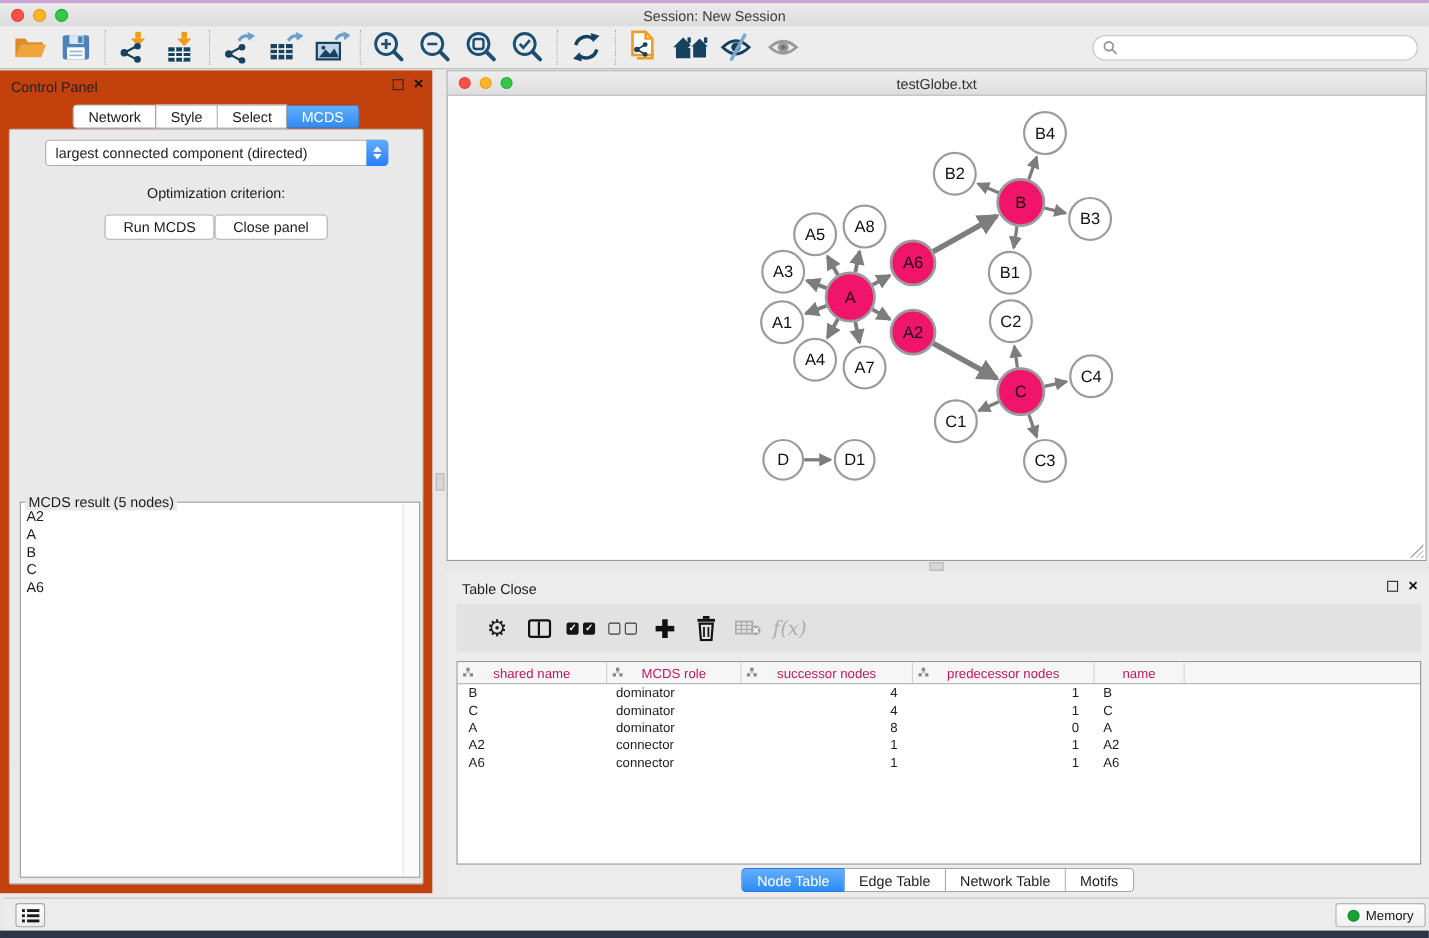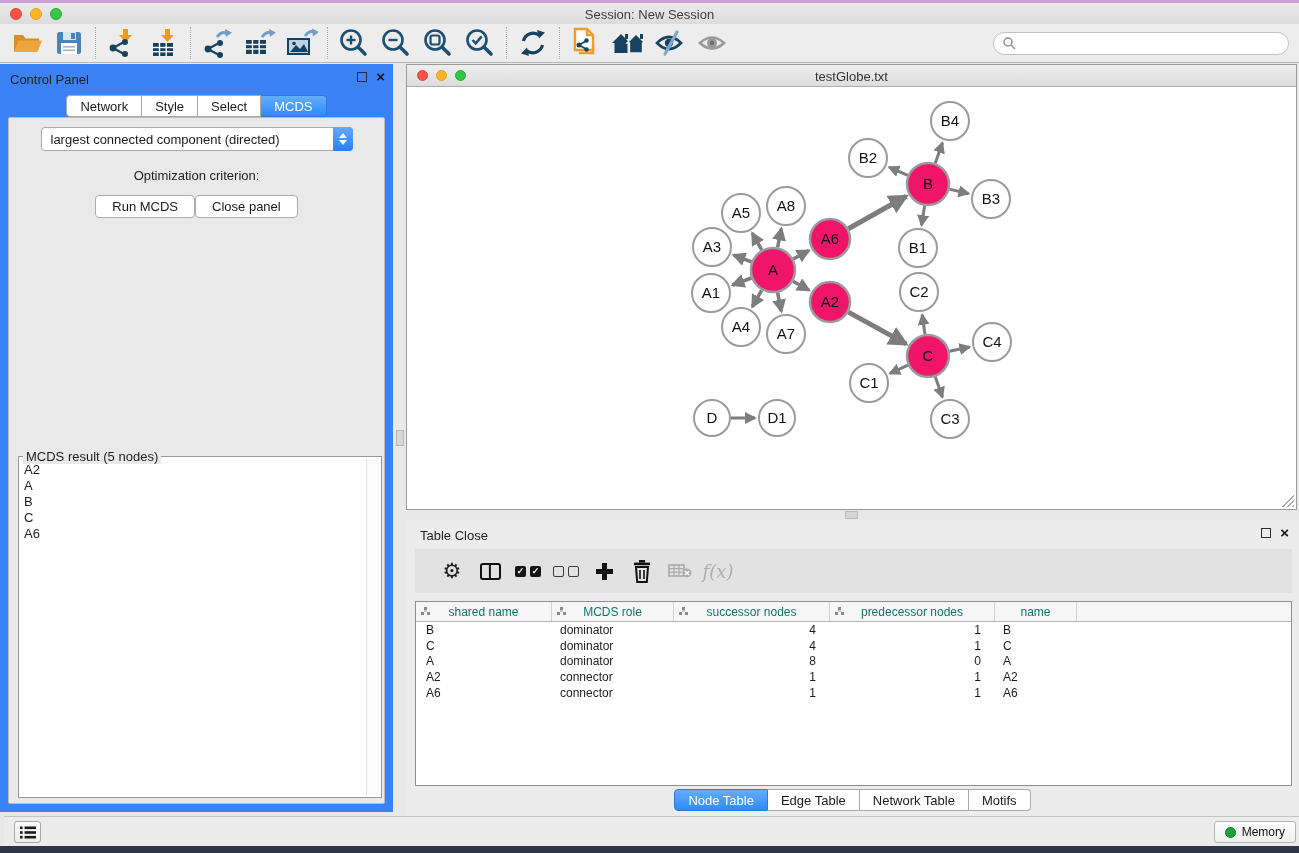--- a/index.html
+++ b/index.html
@@ -19,21 +19,21 @@
   .light.g { background:#34c748; border:1px solid #26a93a; }
   #window-title { position:absolute; left:0; right:0; top:4px; text-align:center; color:#3d3d3d; }
   #main-toolbar { position:absolute; left:0; top:24px; width:100%; height:39px;
     background:#ededed; border-bottom:1px solid #b5b5b5; display:flex; align-items:center; padding-left:6px; }
   .tb-icon { width:42px; height:34px; display:flex; align-items:center; justify-content:center; }
   .tb-sep { width:1px; height:32px; border-left:1px dotted #ababab; margin:0 5px; }
   #toolbar-search { margin-left:auto; margin-right:10px; width:296px; height:23px; background:#fff;
     border:1px solid #c1c1c1; border-radius:12px; display:flex; align-items:center; padding:0 8px; }
   #toolbar-search input { border:none; outline:none; flex:1; font:12px "Liberation Sans",sans-serif; background:transparent; }
   
-  #control-panel { position:absolute; left:0; top:64px; width:393px; height:748px; background:#3b82f6; }
+  #control-panel { position:absolute; left:0; top:64px; width:393px; height:748px; background:#c2410c; }
   .panel-head { position:relative; height:28px; }
   .panel-title { position:absolute; left:10px; top:8px; color:#222; }
   .panel-btns { position:absolute; right:8px; top:8px; display:flex; gap:9px; align-items:center; }
   .float-icon { width:10px; height:10px; border:1.6px solid #2b2b2b; display:inline-block; }
   .close-icon { font-weight:bold; font-size:15px; line-height:10px; color:#111; }
   #cp-tabs { position:absolute; left:0; right:0; top:31px; display:flex; justify-content:center; }
   .seg { height:22px; padding:0 13px; display:flex; align-items:center; background:#fff;
     border:1px solid #a8a8a8; border-left:none; font-size:13px; color:#1a1a1a; }
   .seg:first-child { border-left:1px solid #a8a8a8; border-radius:4px 0 0 4px; }
   .seg:last-child { border-radius:0 4px 4px 0; }
@@ -82,21 +82,21 @@
   .chk.off { border:1.7px solid #3a3a3a; background:transparent; }
   .chk + .chk { margin-left:4px; }
   .plus-glyph { position:relative; width:17px; height:17px; }
   .plus-glyph::before, .plus-glyph::after { content:""; position:absolute; background:#111; }
   .plus-glyph::before { left:6px; top:0; width:5px; height:17px; }
   .plus-glyph::after { left:0; top:6px; width:17px; height:5px; }
   .fx-glyph { font-family:"DejaVu Serif", serif; font-style:italic; font-size:18px; color:#aeaeae; }
   #tp-table { position:absolute; left:9px; right:7px; top:81px; height:185px; background:#fff; border:1px solid #8f8f8f; overflow:hidden; }
   .t-grid { display:grid; grid-template-columns:136px 122px 156px 165px 82px 1fr; }
   #t-header { background:#f6f6f6; border-bottom:1px solid #b3b3b3; height:20px; }
-  .th { position:relative; display:flex; align-items:center; justify-content:center; font-size:12px; color:#0f766e;
+  .th { position:relative; display:flex; align-items:center; justify-content:center; font-size:12px; color:#be185d;
     border-right:1px solid #d2d2d2; }
   .th-icon { position:absolute; left:5px; top:5px; width:10px; height:9px; }
   .th-icon::before { content:""; position:absolute; left:3px; top:0; width:3px; height:3px; background:#8a8a8a; }
   .th-icon::after { content:""; position:absolute; left:0; top:5px; width:3px; height:3px; background:#8a8a8a;
     box-shadow:6px 0 0 #8a8a8a, 3px -3px 0 rgba(138,138,138,.45); }
   .t-row { height:15.8px; font-size:12px; align-items:center; }
   .td { padding:0 8px; white-space:nowrap; overflow:hidden; }
   .td.c0 { padding-left:10px; }
   .td.c2, .td.c3 { text-align:right; padding-right:14px; }
   #tp-tabs { position:absolute; left:0; right:0; top:269px; display:flex; justify-content:center; }

